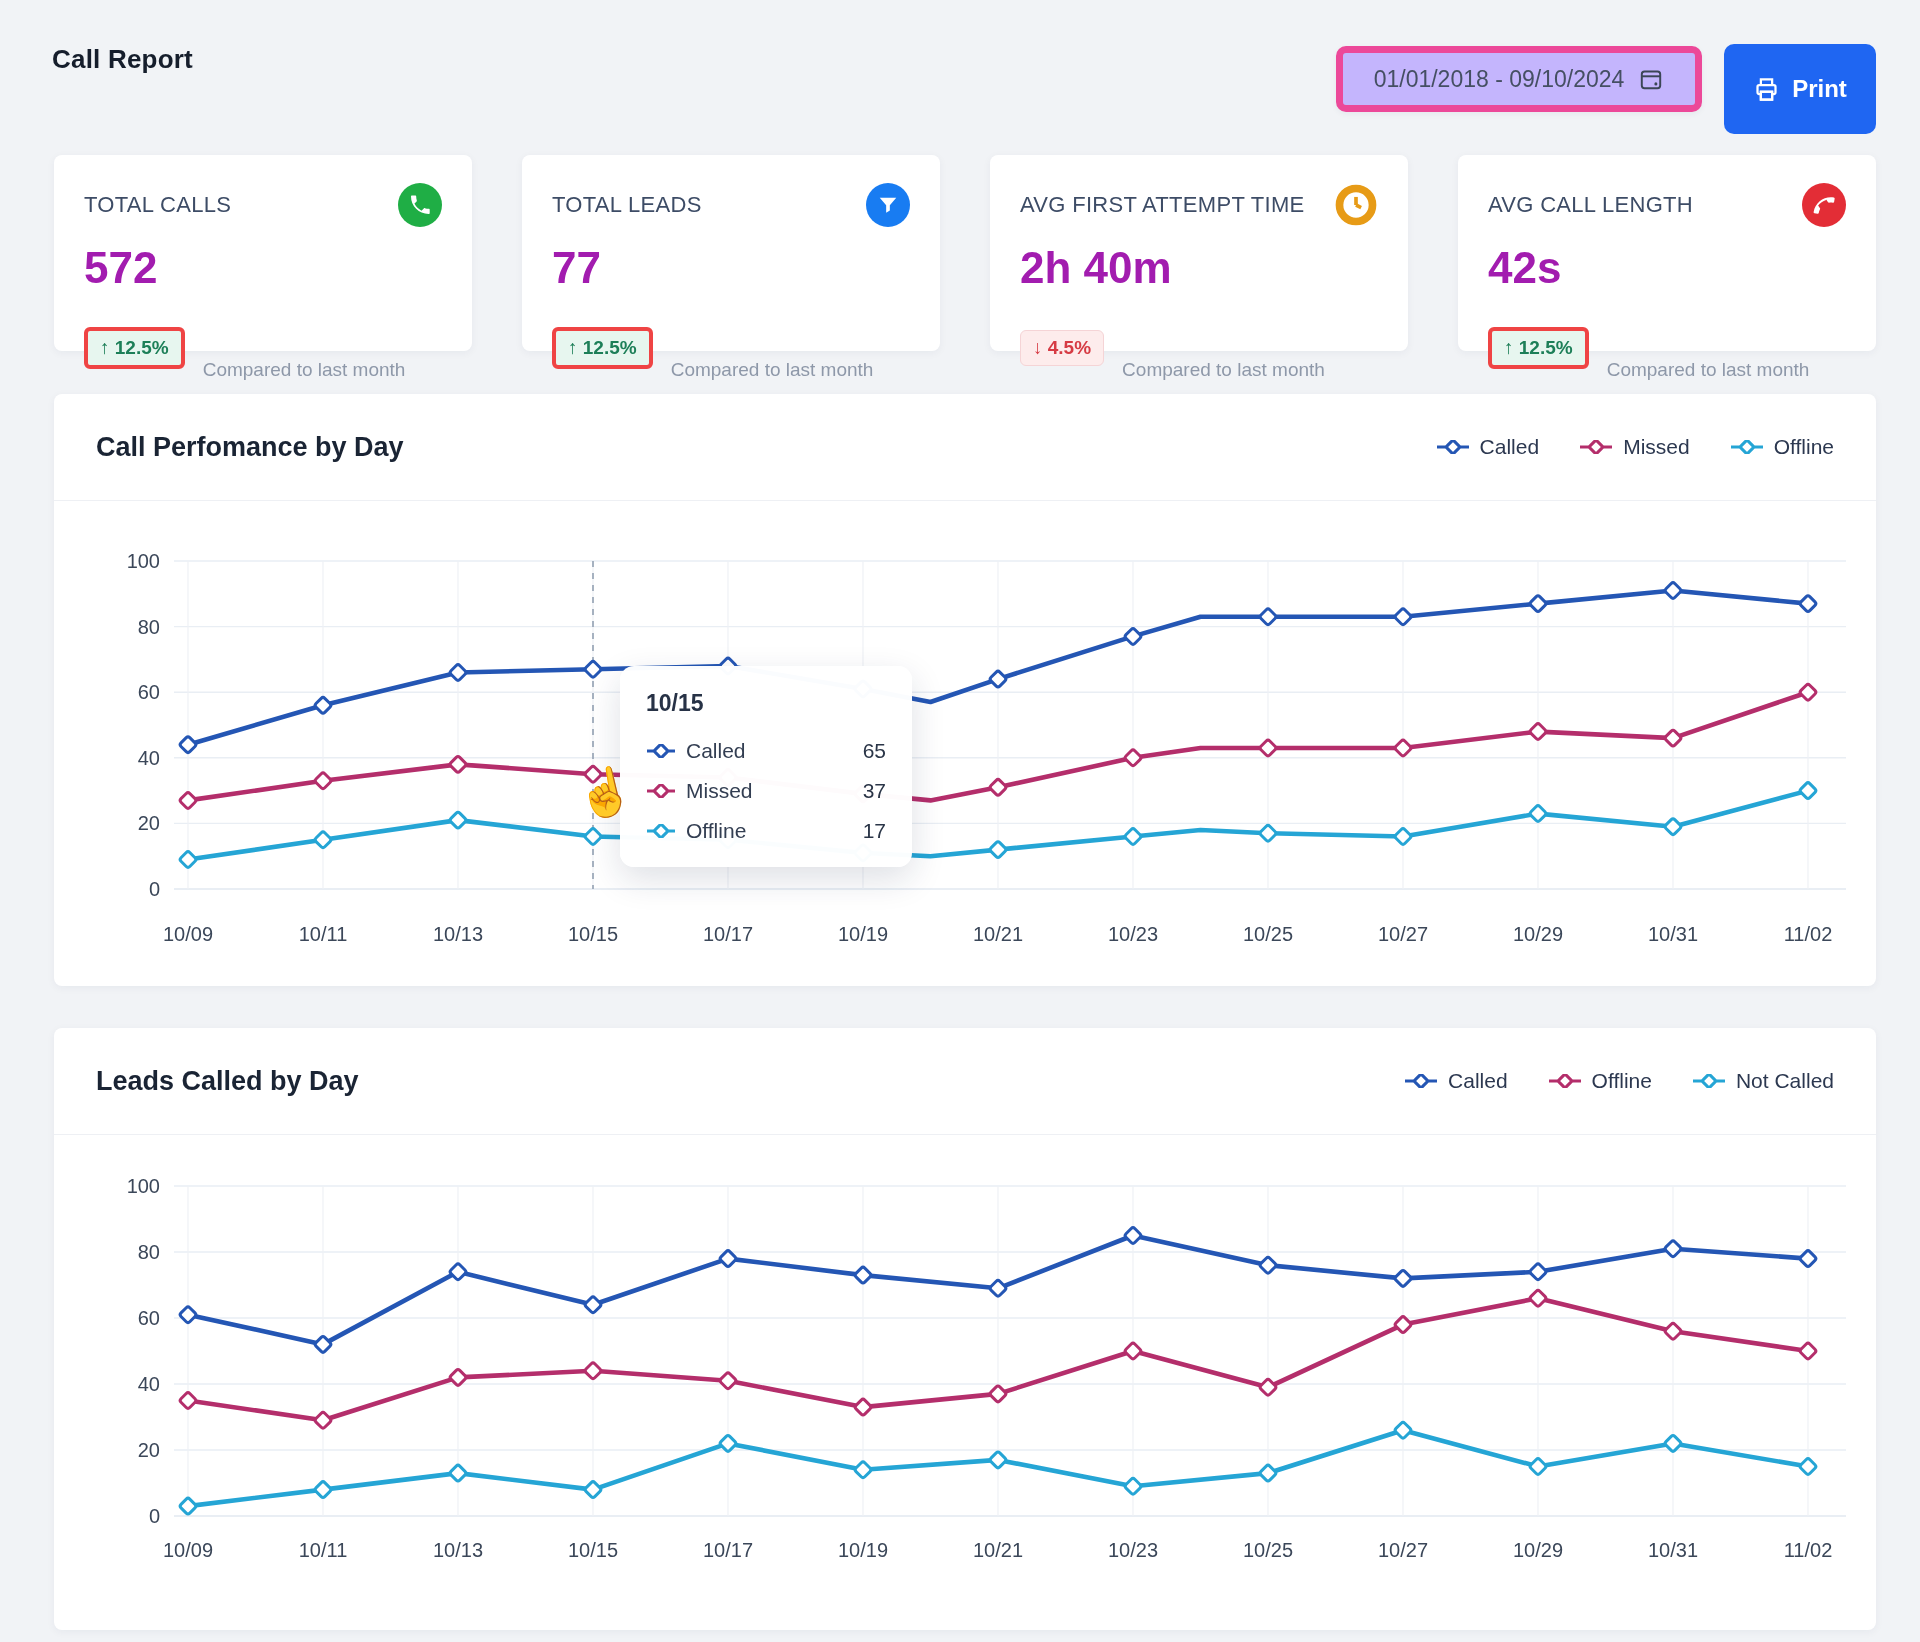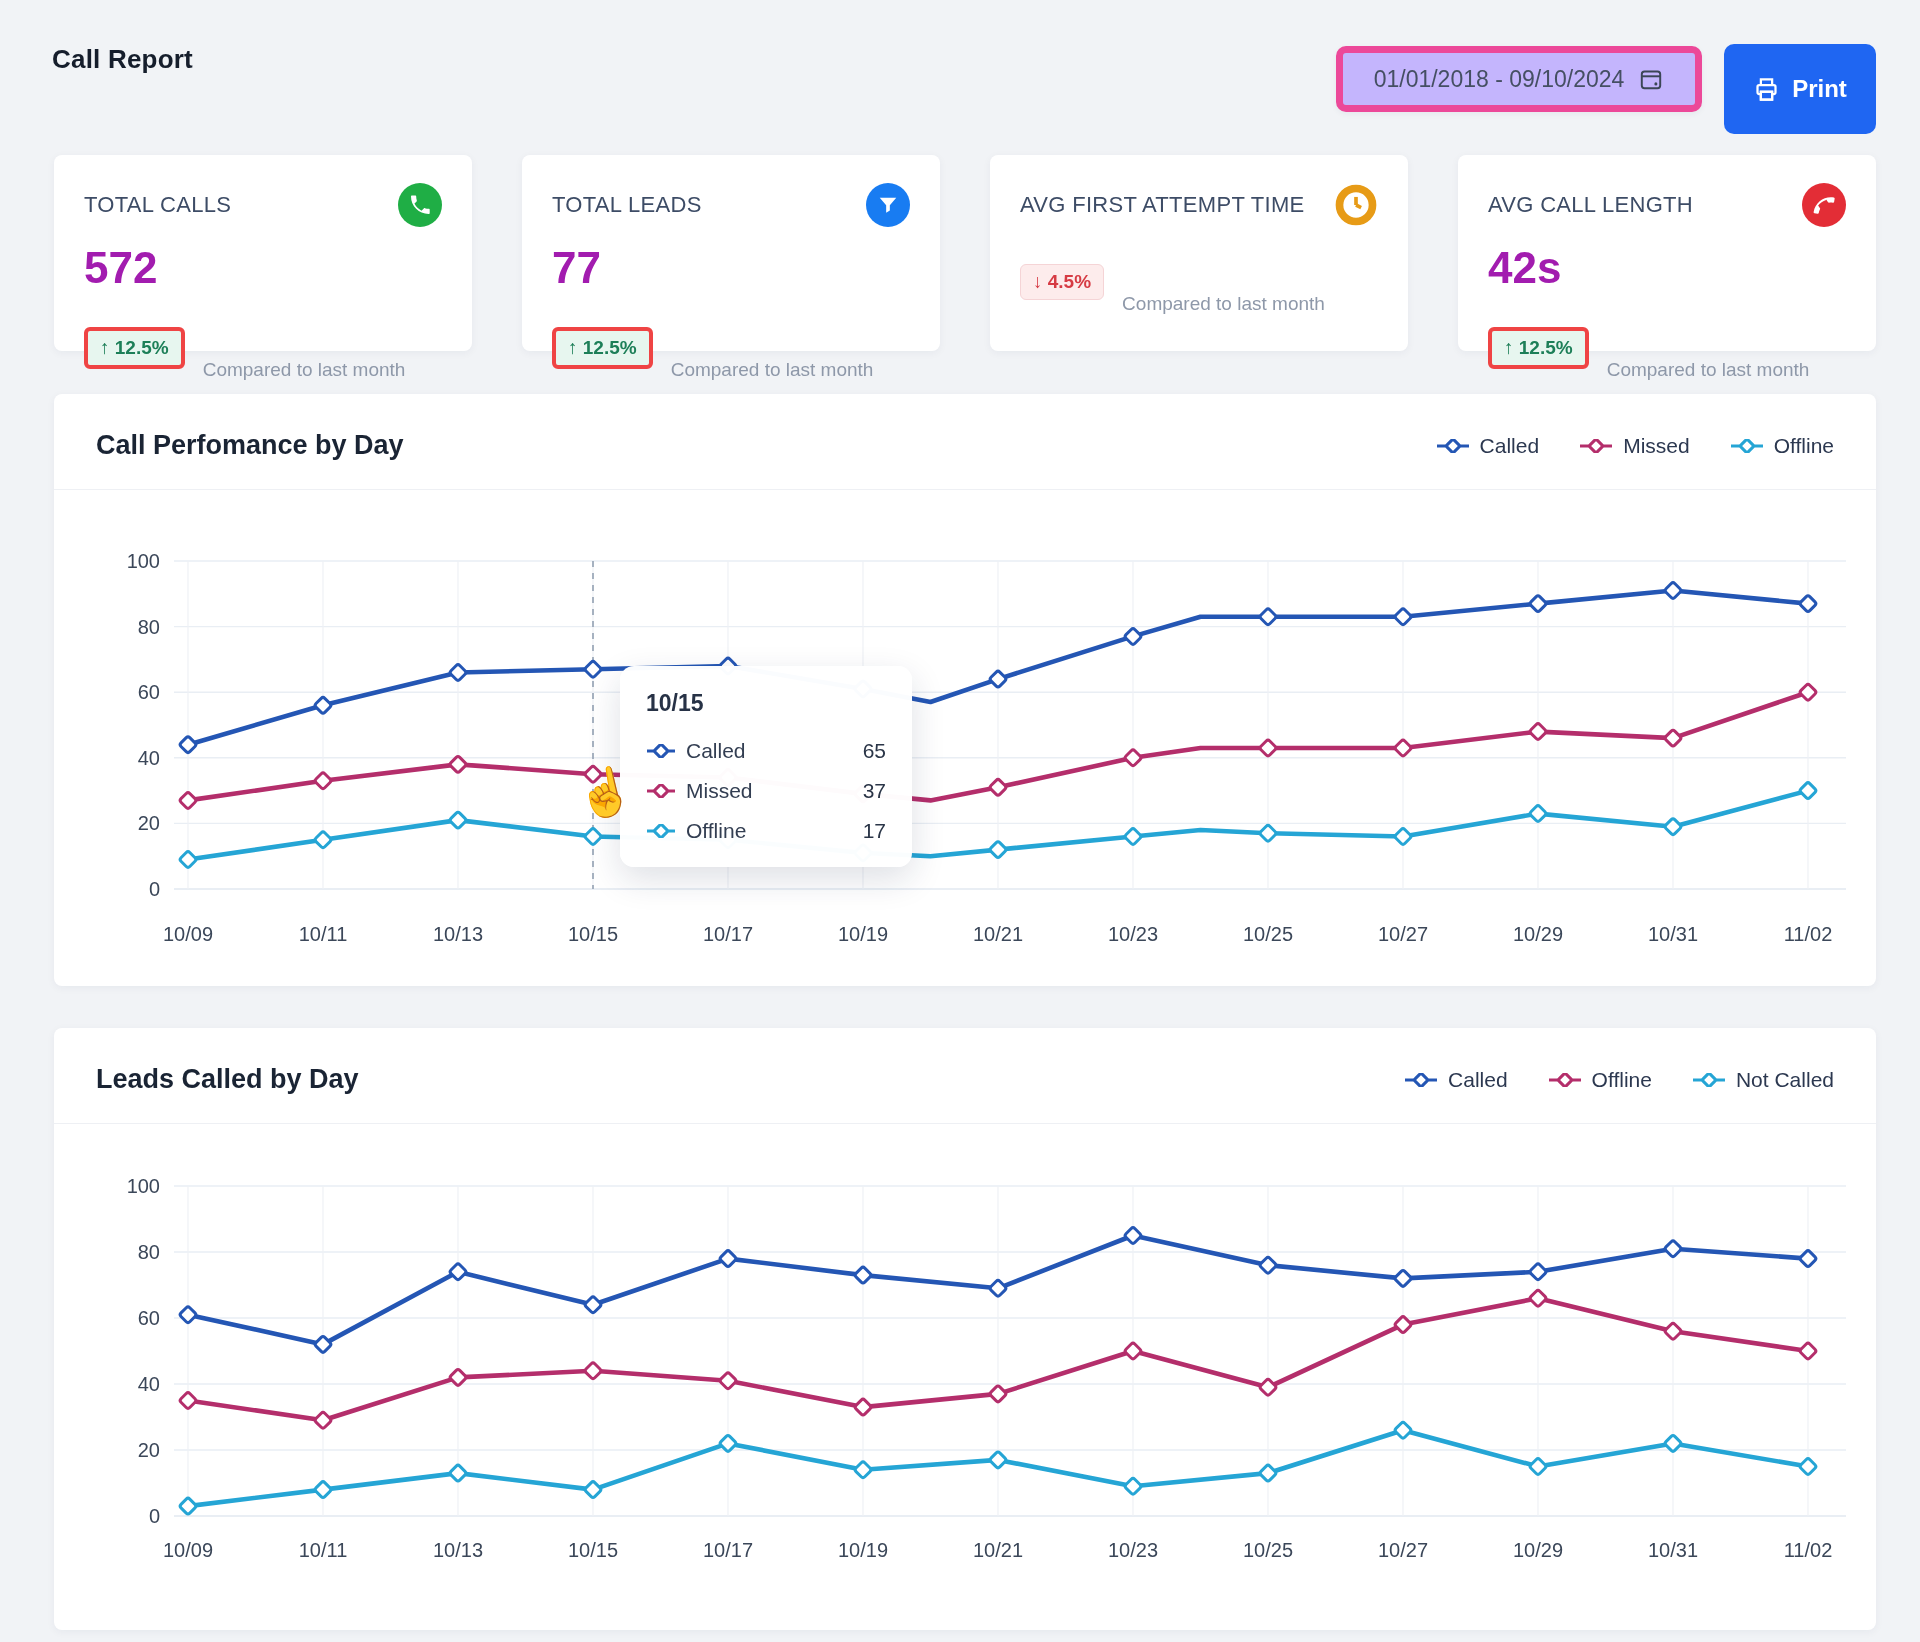--- a/index.html
+++ b/index.html
@@ -19,21 +19,21 @@
   .card .value{margin-top:16px;font-size:44px;font-weight:700;color:#a21caf;}
   .card .row3{margin-top:22px;display:flex;align-items:center;}
   .badge{font-size:19px;font-weight:700;padding:6px 12px;border-radius:6px;}
   .badge.up{background:#e7f6ef;color:#1d7f58;border:4px solid #ef4444;}
   .badge.down{background:#fdecec;color:#d63b44;border:1px solid #f5d4d6;}
   .compare{margin-left:18px;font-size:19px;color:#8e98a9;margin-top:44px;}
   
   .panel{left:54px;width:1822px;background:#fff;border-radius:8px;box-shadow:0 2px 8px rgba(25,40,70,.05);}
   #panel1{top:394px;height:592px;}
   #panel2{top:1028px;height:602px;}
-  .panel-head{height:88px;display:flex;align-items:center;justify-content:space-between;padding:0 42px;border-bottom:1px solid #eef0f4;box-sizing:border-box;margin-top:8px;}
+  .panel-head{height:107px;display:flex;align-items:center;justify-content:space-between;padding:0 42px;border-bottom:1px solid #eef0f4;box-sizing:border-box;}
   .panel-title{font-size:27px;font-weight:700;color:#1a2434;}
   .legend{display:flex;align-items:center;gap:40px;}
   .legend-item{display:flex;align-items:center;gap:10px;font-size:21px;color:#2c3850;cursor:pointer;}
   .chart-svg{position:absolute;left:0;width:1822px;}
   #chart1{top:86px;height:506px;}
   #chart2{top:86px;height:516px;}
   .tick{font:20px "Liberation Sans",sans-serif;fill:#3b4759;}
   
   .tooltip{left:566px;top:272px;width:240px;background:rgba(255,255,255,.98);border-radius:14px;box-shadow:0 12px 34px rgba(20,35,70,.14);
     padding:24px 26px;z-index:5;}
@@ -108,20 +108,21 @@
   <div class="row1">
     <span class="label">AVG FIRST ATTEMPT TIME</span>
     <span class="icon-circle" style="background:#fff;">
       <svg width="44" height="44" viewBox="0 0 24 24" fill="none">
           <circle cx="12" cy="12" r="9" stroke="#e79b16" stroke-width="4.2" fill="#fff"></circle>
           <line x1="12" y1="12" x2="12" y2="7.6" stroke="#e79b16" stroke-width="2"></line>
           <line x1="12" y1="12" x2="14.8" y2="13.4" stroke="#e79b16" stroke-width="2"></line>
         </svg>
     </span>
   </div>
+  <div class="value">2h 40m</div>
   <div class="row3">
     <span class="badge down">↓ 4.5%</span>
     <span class="compare">Compared to last month</span>
   </div>
 </div>
 
 <div class="abs card" style="left:1458px;">
   <div class="row1">
     <span class="label">AVG CALL LENGTH</span>
     <span class="icon-circle" style="background:#e32d36;">

